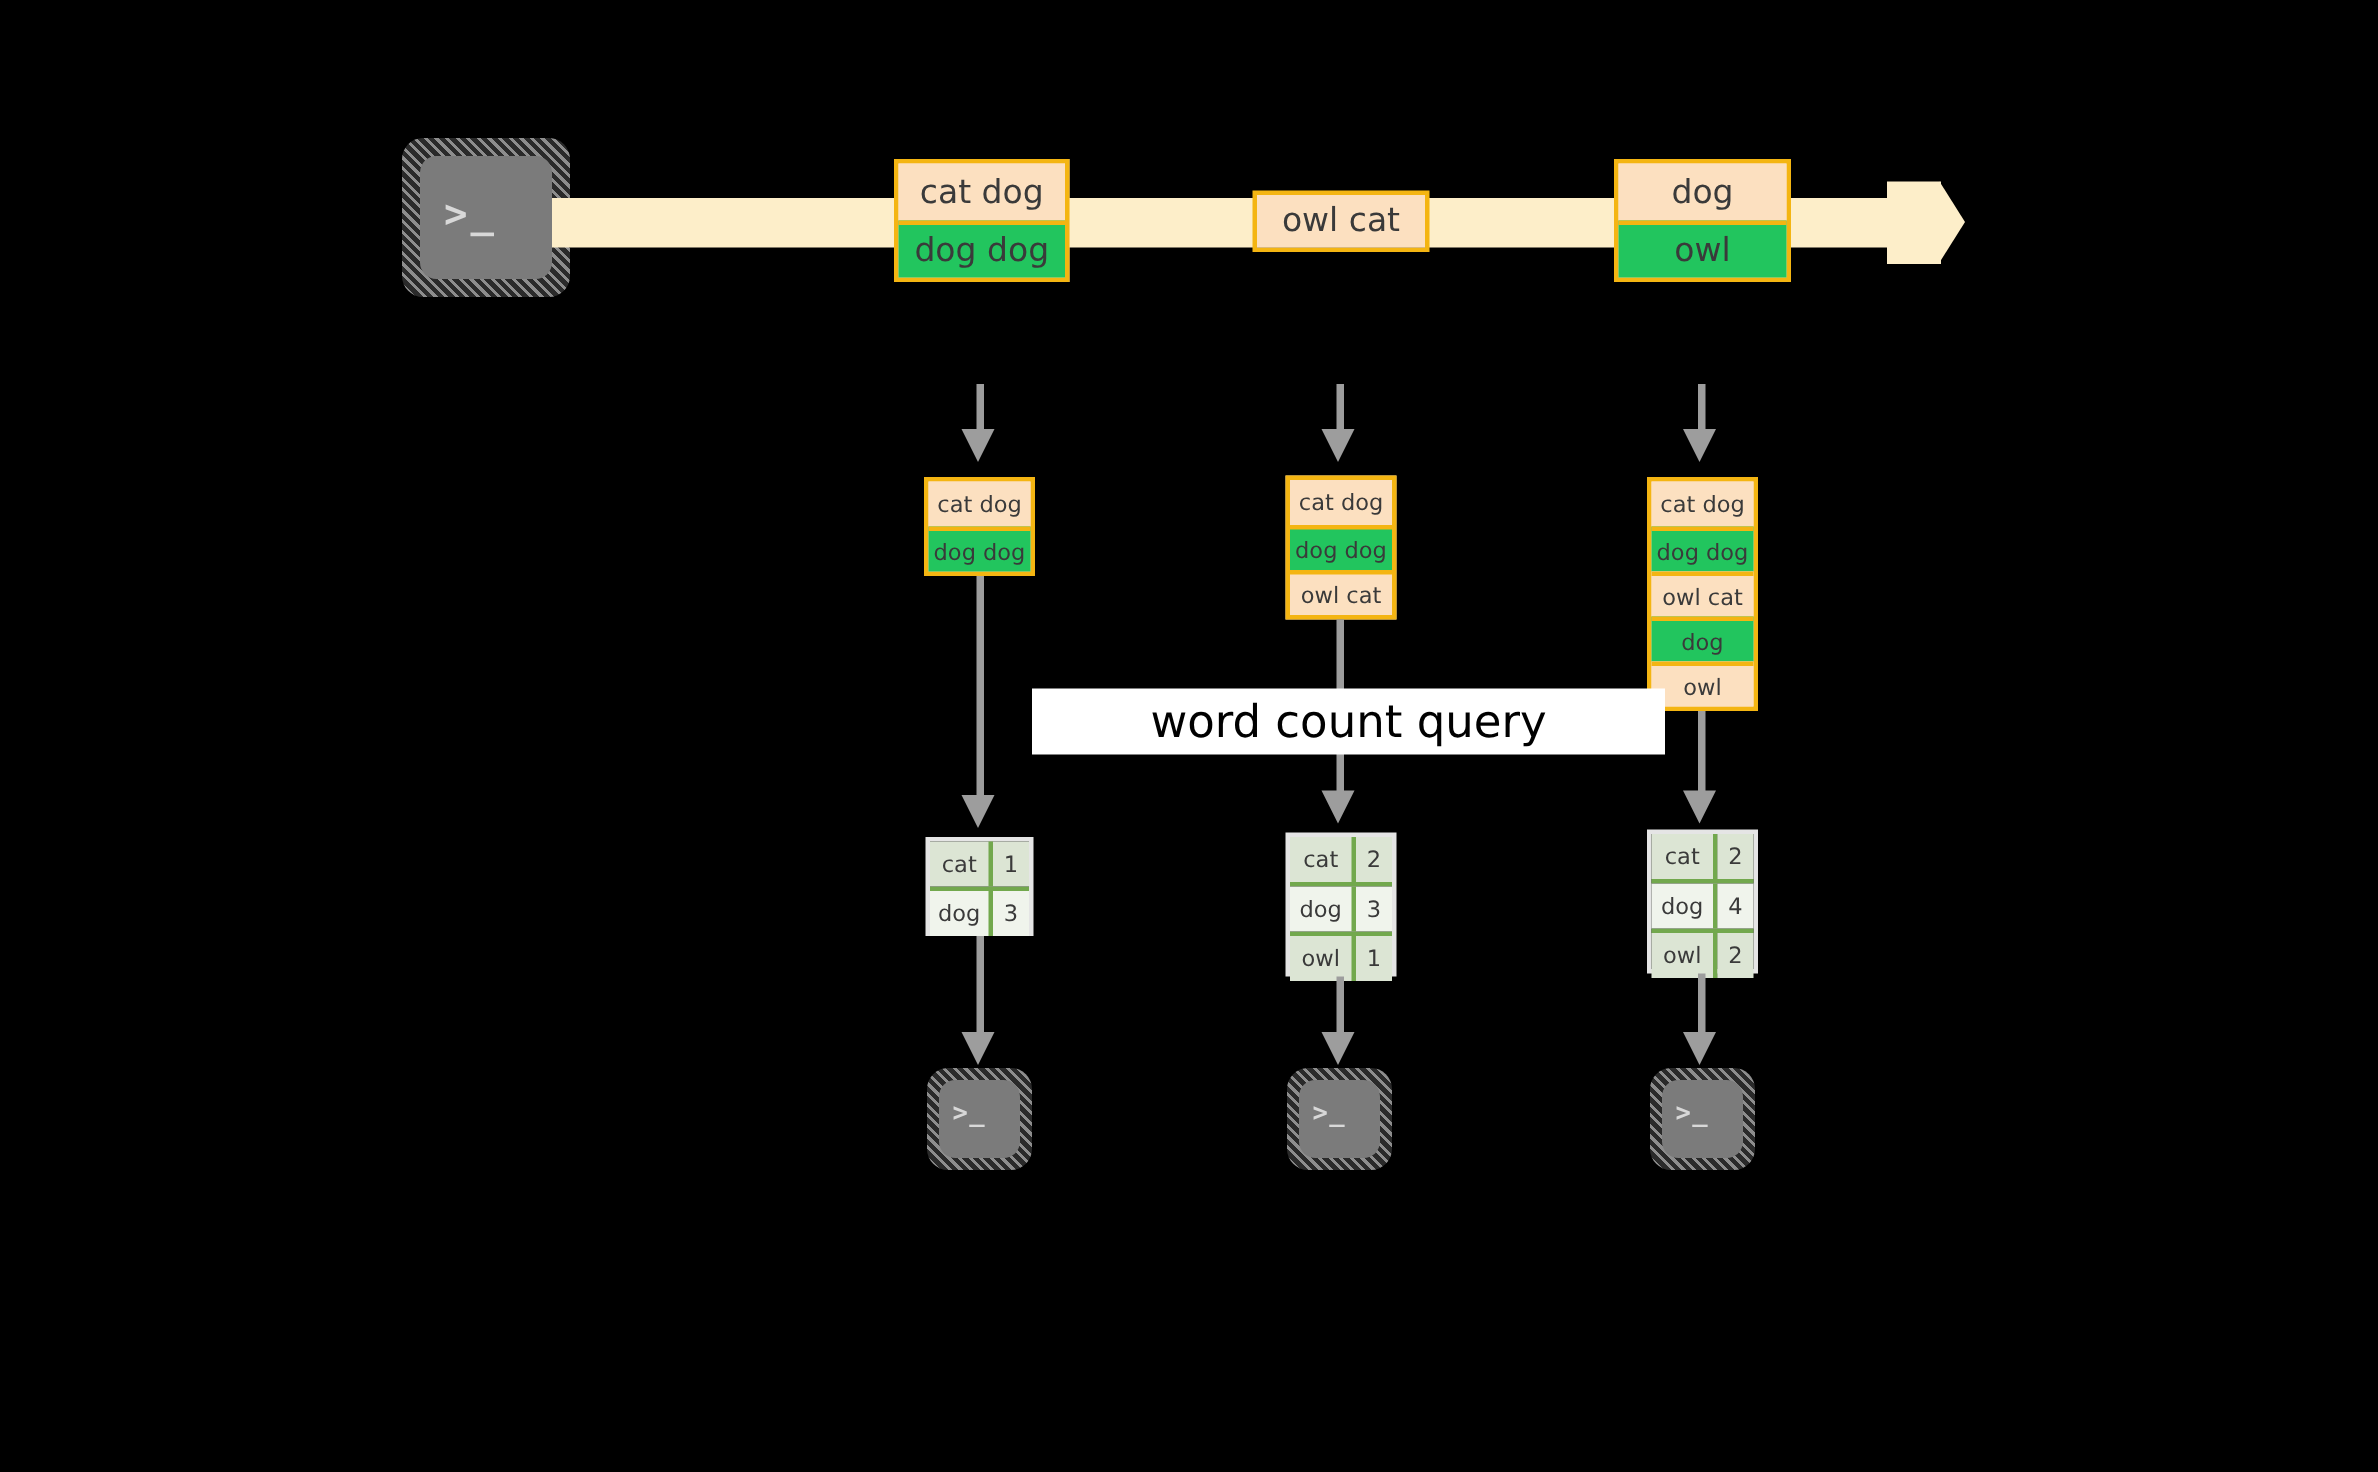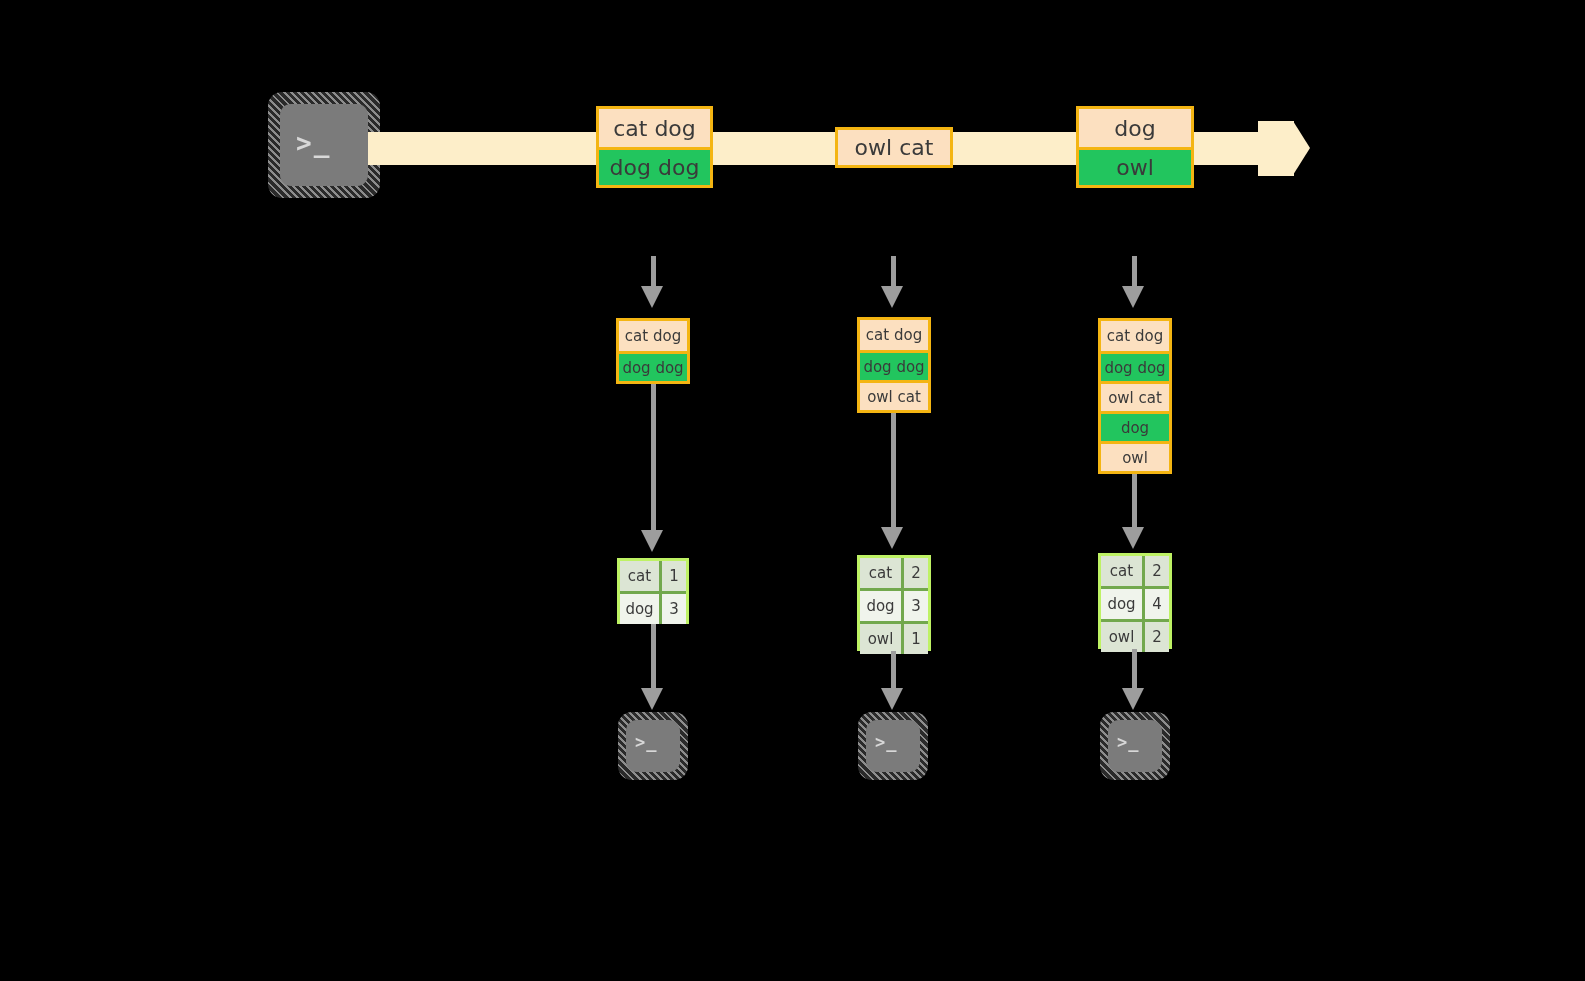--- a/index.html
+++ b/index.html
@@ -32,21 +32,21 @@
   .rec{position:absolute;box-sizing:border-box;border:3px solid #f4b512;background:#fce0c0;}
   .rec .row{
     box-sizing:border-box;display:flex;align-items:center;justify-content:center;
     color:#3a3a3a;white-space:nowrap;
   }
   .rec .row.dark{background:#fce0c0;}
   .rec .row.light{background:#22c55e;}
   .rec .row + .row{border-top:3px solid #f4b512;}
 
   
-  .tbl{position:absolute;box-sizing:border-box;border:3px solid #bef264;}
+  .tbl{position:absolute;box-sizing:border-box;border:3px solid #e5e5e5;}
   .tbl .trow{display:flex;box-sizing:border-box;}
   .tbl .trow + .trow{border-top:3px solid #72a84d;}
   .tbl .cell{
     box-sizing:border-box;display:flex;align-items:center;justify-content:center;
     color:#3a3a3a;white-space:nowrap;
   }
   .tbl .cell.key{border-right:3px solid #72a84d;}
   .tbl .trow.dark .cell{background:#dce5d4;}
   .tbl .trow.light .cell{background:#f0f4ec;}
 
@@ -186,14 +186,17 @@
 
   <div class="vline" style="left:1132px;top:649px;height:41px;"></div>
   <div class="vhead" style="left:1122px;top:688px;border-width:22px 11px 0 11px;"></div>
 
   <div class="term" style="left:1100px;top:712px;width:70px;height:68px;">
     <div class="hatch"></div>
     <div class="body" style="left:8px;top:8px;right:8px;bottom:8px;"></div>
     <div class="glyph" style="left:17px;top:22px;font-size:17px;letter-spacing:1px;">&gt;_</div>
   </div>
 
+  <div class="band" style="left:688px;top:459px;width:422px;height:44px;">
+    <span style="font-size:30px;">word count query</span>
+  </div>
 
 </div>
 
 </body></html>

